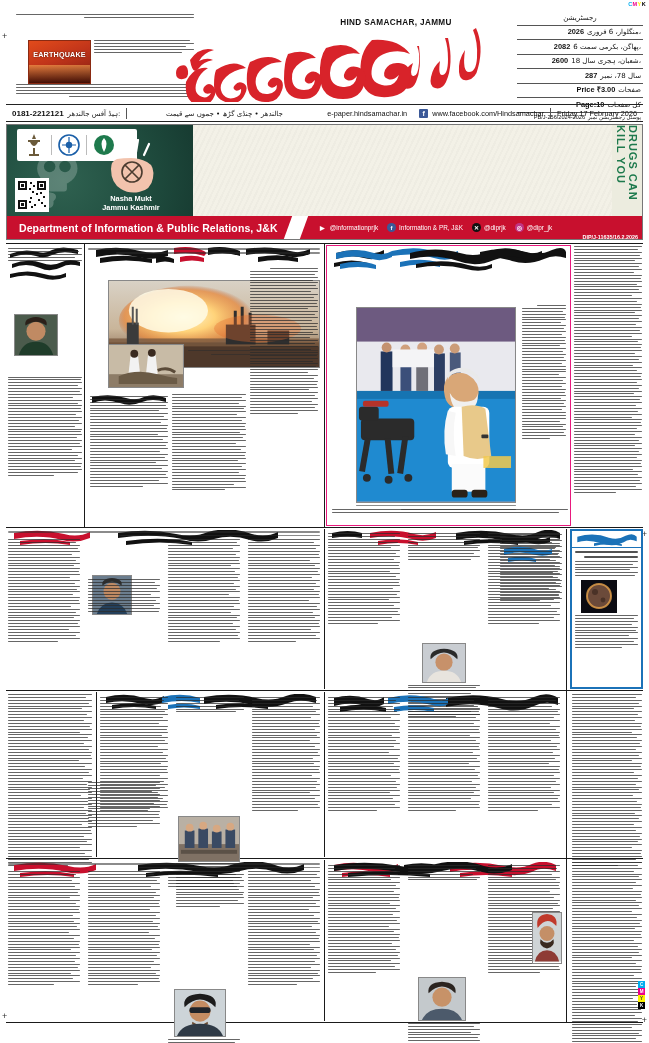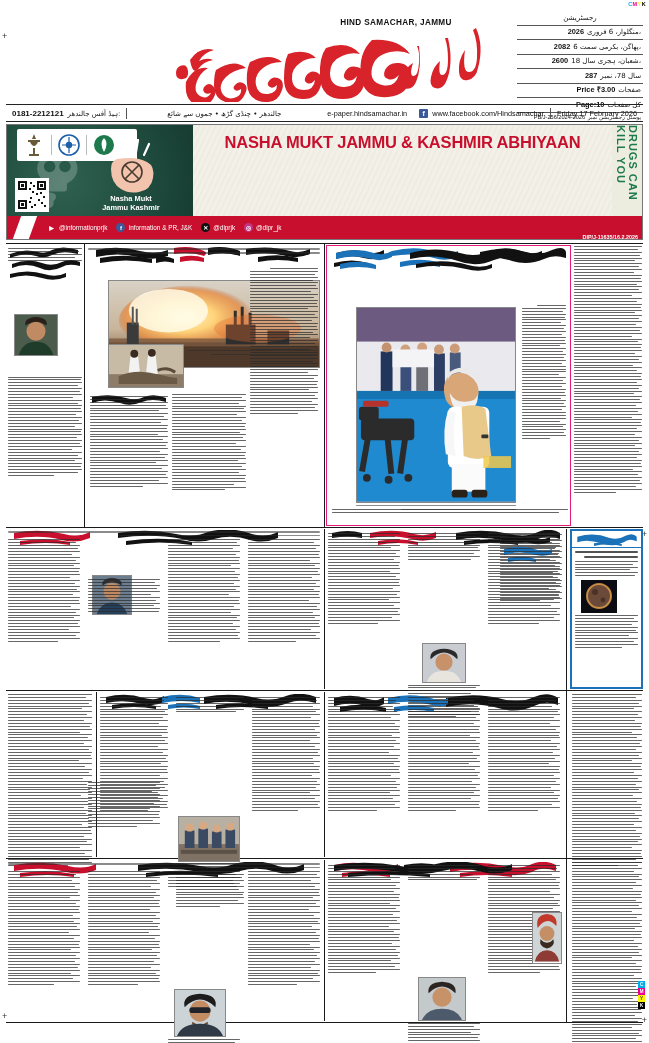--- a/index.html
+++ b/index.html
@@ -133,20 +133,50 @@
   <div class="cmyk">
     <b class="c-c">C</b><b class="c-m">M</b><b class="c-y">Y</b><b class="c-k">K</b>
   </div>
   <div class="regmark" style="left:2px; top:32px;">+</div>
   <div class="regmark" style="right:2px; top:530px;">+</div>
   <div class="regmark" style="right:2px; bottom:18px;">+</div>
   <div class="regmark" style="left:2px; bottom:22px;">+</div>
 
   <div class="masthead">
 
+    <div class="eq-wrap">
+      <div style="position:absolute;left:10px;top:0;width:180px;">
+        <div class="lines dense" style="width:178px">
+          <i style="width:100%"></i>
+            <i style="width:62%;margin-left:38%"></i>
+        </div>
+      </div>
+      <div class="eq-box">
+        <div class="crack"></div>
+        <div class="eqtxt">EARTHQUAKE</div>
+      </div>
+      <div style="position:absolute;left:88px;top:26px;width:100px;">
+        <div class="lines dense">
+            <i style="width:96%"></i>
+            <i style="width:100%"></i>
+            <i style="width:92%"></i>
+        <i style="width:100%"></i>
+            <i style="width:88%"></i>
+          </div>
+      </div>
+      <div style="position:absolute;left:10px;top:70px;width:178px;">
+        <div class="lines dense">
+            <i style="width:100%"></i>
+            <i style="width:100%"></i>
+            <i style="width:97%"></i>
+        <i style="width:100%"></i>
+            <i style="width:70%;margin-left:30%"></i>
+          </div>
+      </div>
+    </div>
 
     <div class="mast-eng">HIND SAMACHAR, JAMMU</div>
 
     <div class="mast-title">
       <svg viewBox="0 0 320 82" preserveAspectRatio="none" aria-hidden="true">
         <g fill="#D8232A">
           <path d="M300 8 q8 18 2 40 q-2 10 -10 12 q-8 2 -9 -8 q-1 -12 6 -22 q-3 22 4 22 q7 0 8 -14 q1 -16 -4 -28z"></path>
           <path d="M272 18 q6 26 -2 44 q-4 8 -11 6 q-6 -2 -4 -11 q2 -10 9 -16 q-2 14 2 14 q6 0 6 -16 q0 -12 -3 -21z"></path>
           <path d="M243 26 q3 22 -3 36 q-4 9 -12 6 q-6 -3 -2 -12 q4 -9 11 -13 q-4 12 0 13 q5 1 6 -13 q1 -10 -2 -17z"></path>
           <path d="M196 20 q26 -2 38 14 q-8 -4 -20 -2 q-15 3 -18 16 q-3 14 10 17 q13 3 17 -10 q-6 6 -11 4 q-6 -2 -3 -9 q4 -8 14 -7 q12 1 11 14 q-1 18 -22 20 q-24 2 -27 -20 q-3 -24 11 -37z"></path>
@@ -198,21 +228,21 @@
 
   <div class="mast-rule"></div>
 
   <div class="infobar">
     <div class="seg">
       <span class="ph">0181-2212121</span>
       <span class="ur">ہیڈ آفس جالندھر:</span>
     </div>
     <div class="divv"></div>
     <div class="seg" style="flex:1;justify-content:center;">
-      <span class="ur">جالندھر • چنڈی گڑھ • جموں سے شائع</span>
+      <span class="ur">جالندھر • چنڈی گڑھ • جموں سے قیمت</span>
     </div>
     <div class="seg">
       <span>e-paper.hindsamachar.in</span>
     </div>
     <div class="seg">
       <span class="fb-ic">f</span>
       <span>www.facebook.com/Hindsamachar</span>
     </div>
     <div class="divv"></div>
     <div class="seg">
@@ -304,27 +334,27 @@
               <rect x="13" y="17" width="2" height="2"></rect>
                 <rect x="12" y="21" width="2" height="2"></rect>
               <rect x="14" y="26" width="2" height="2"></rect>
                 <rect x="27" y="25" width="2" height="2"></rect>
             </g>
           </svg>
         </div>
       </div>
 
       <div class="ad-right">
-        <div class="ad-t1">NASHA MUKT JAMMU &amp; KASHMIR ABHIYAAN</div>
         <div class="ad-side">
           <span>DRUGS CAN KILL YOU</span>
         </div>
       </div>
     </div>
     <div class="ad-foot">
+      <span class="dept">Department of Information &amp; Public Relations, J&amp;K</span>
       <span class="slash"></span>
       <span class="socials">
         <span class="s">
           <span class="sic" style="background:#C8102E">▶</span>
           <span>@informationprjk</span>
         </span>
         <span class="s">
           <span class="sic" style="background:#3b5998">f</span>
           <span>Information &amp; PR, J&amp;K</span>
         </span>

